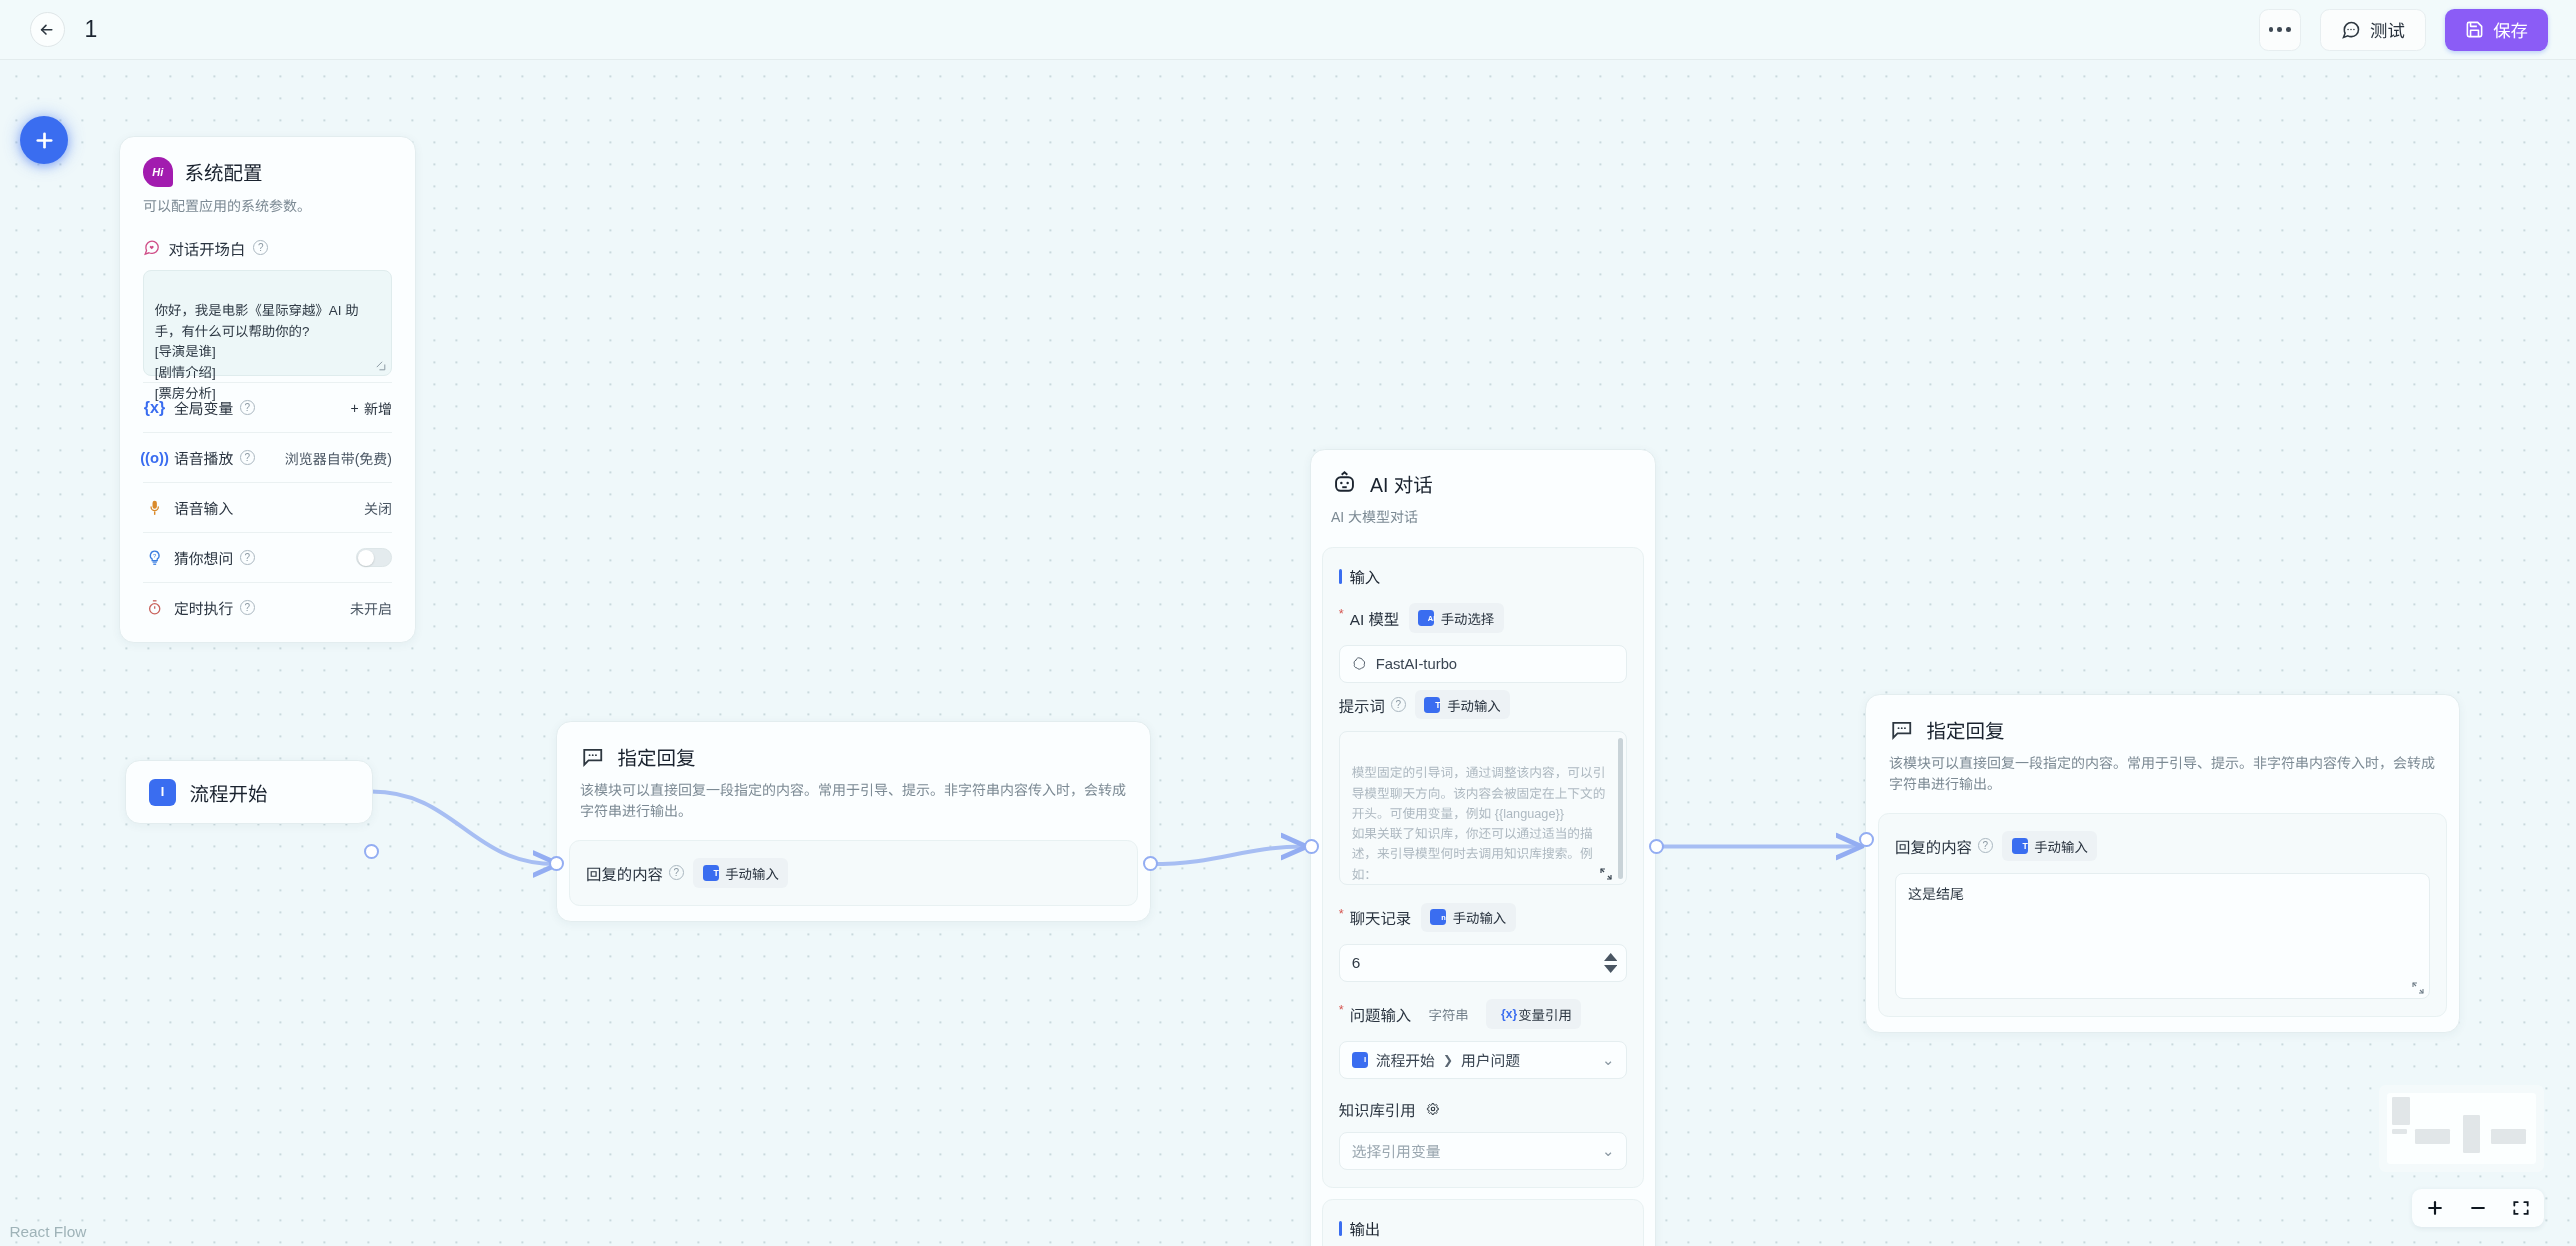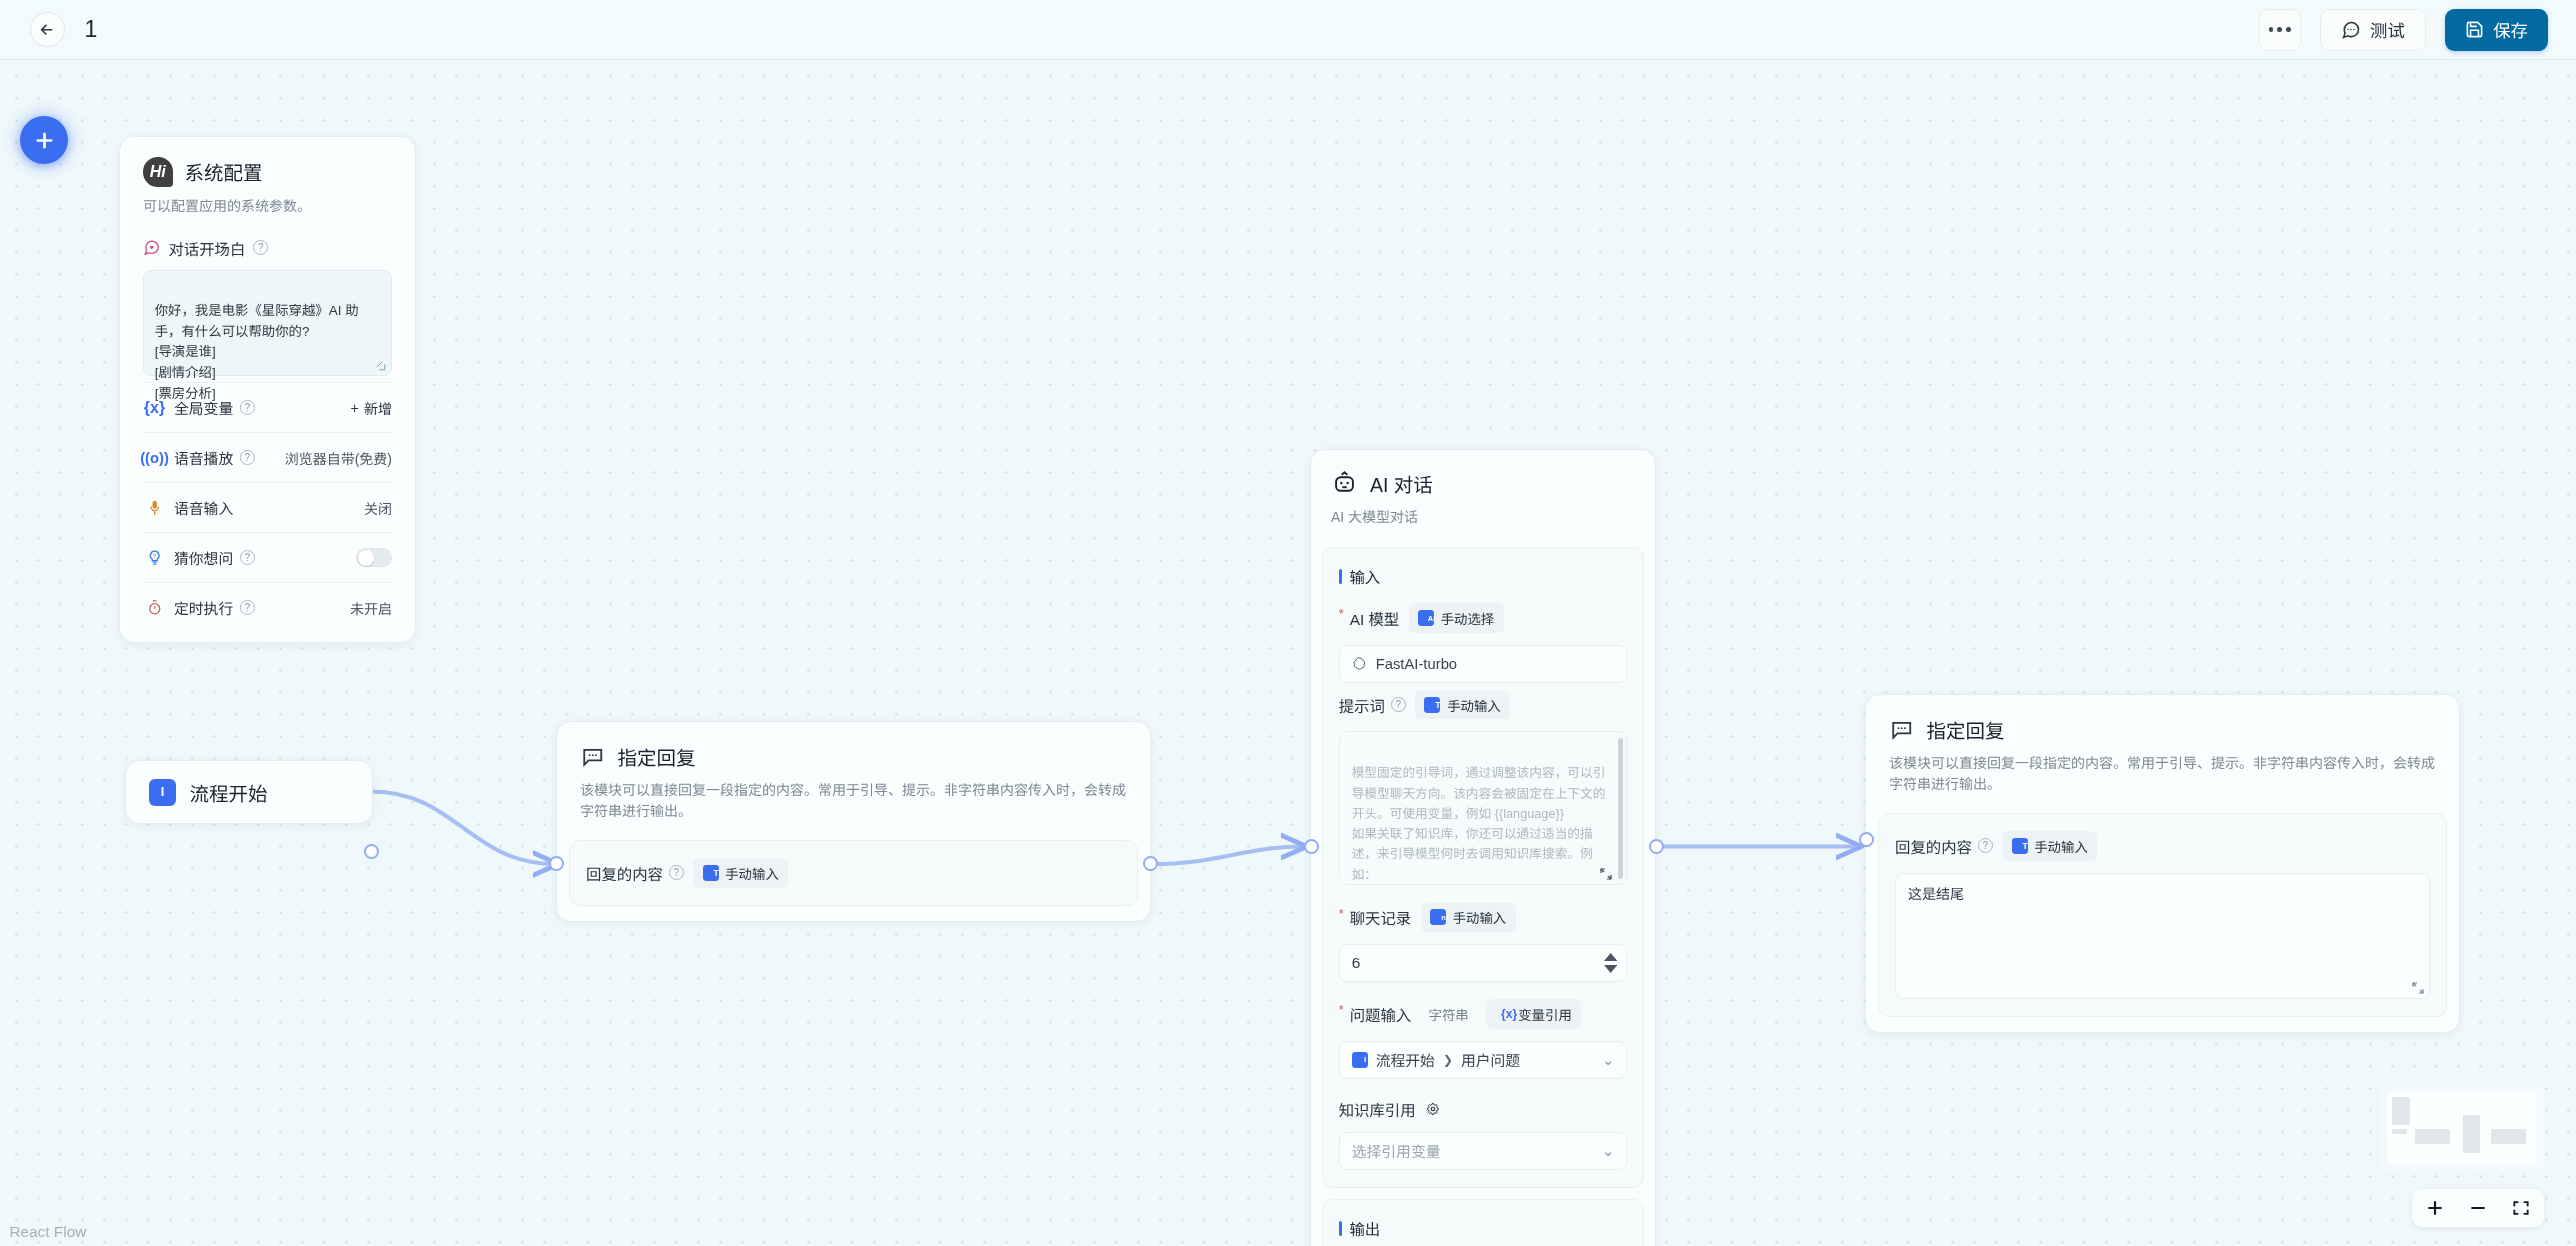--- a/index.html
+++ b/index.html
@@ -33,21 +33,21 @@
     border: 0.7px solid #e7eef0; display: flex; align-items: center;
     justify-content: center; gap: 4px; cursor: pointer;
   }
   .btn-ellipsis i { width: 4.7px; height: 4.7px; border-radius: 50%; background: #3d4752; display: block; }
   .btn-test {
     height: 42px; padding: 0 20px; border-radius: 9.4px; background: #fbfdfd;
     border: 0.7px solid #e7eef0; display: flex; align-items: center; gap: 9.4px;
     cursor: pointer; font-size: 17.4px; color: #27313c;
   }
   .btn-save {
-    height: 42px; padding: 0 20px; border-radius: 9.4px; background: #0369a1;
+    height: 42px; padding: 0 20px; border-radius: 9.4px; background: #8b5cf6;
     display: flex; align-items: center; gap: 9.4px; cursor: pointer;
     font-size: 17.4px; color: #ffffff; box-shadow: 0 1.3px 4px rgba(58,109,240,.28);
   }
 
   
   .canvas {
     position: absolute; top: 60px; left: 0; width: 2576px; height: 1186px;
     background-color: #eff8fa;
     background-image: radial-gradient(#c9d9dd 1.1px, transparent 1.1px);
     background-size: 22px 22px; background-position: 5.4px 5.4px;
@@ -70,22 +70,22 @@
   
   .node {
     position: absolute; background: #fbfeff; border: 0.7px solid #e3edef;
     border-radius: 14.8px; box-shadow: 0 2px 9.4px rgba(40,70,90,.055);
   }
   .node-title-row { display: flex; align-items: center; gap: 12px; }
   .node-title { font-size: 19.5px; color: #19222e; }
   .node-desc { font-size: 14px; color: #7c8a94; margin-top: 9.4px; line-height: 1.5; }
 
   .sys-icon {
-    width: 29.5px; height: 29.5px; background: #404040; border-radius: 50% 50% 4px 50%;
-    color: #fff; font-size: 16px; font-style: italic; font-weight: bold;
+    width: 29.5px; height: 29.5px; background: #a21caf; border-radius: 50% 50% 4px 50%;
+    color: #fff; font-size: 11px; font-style: italic; font-weight: bold;
     display: flex; align-items: center; justify-content: center;
   }
 
   .sys-sub-row { display: flex; align-items: center; gap: 8px; margin-top: 20px; }
   .sys-sub-label { font-size: 15.4px; color: #2a3440; }
   .help-q {
     width: 14.8px; height: 14.8px; border-radius: 50%; border: 1.1px solid #aab7c0;
     font-size: 10px; color: #8b99a3; display: inline-flex;
     align-items: center; justify-content: center; flex: none;
   }

